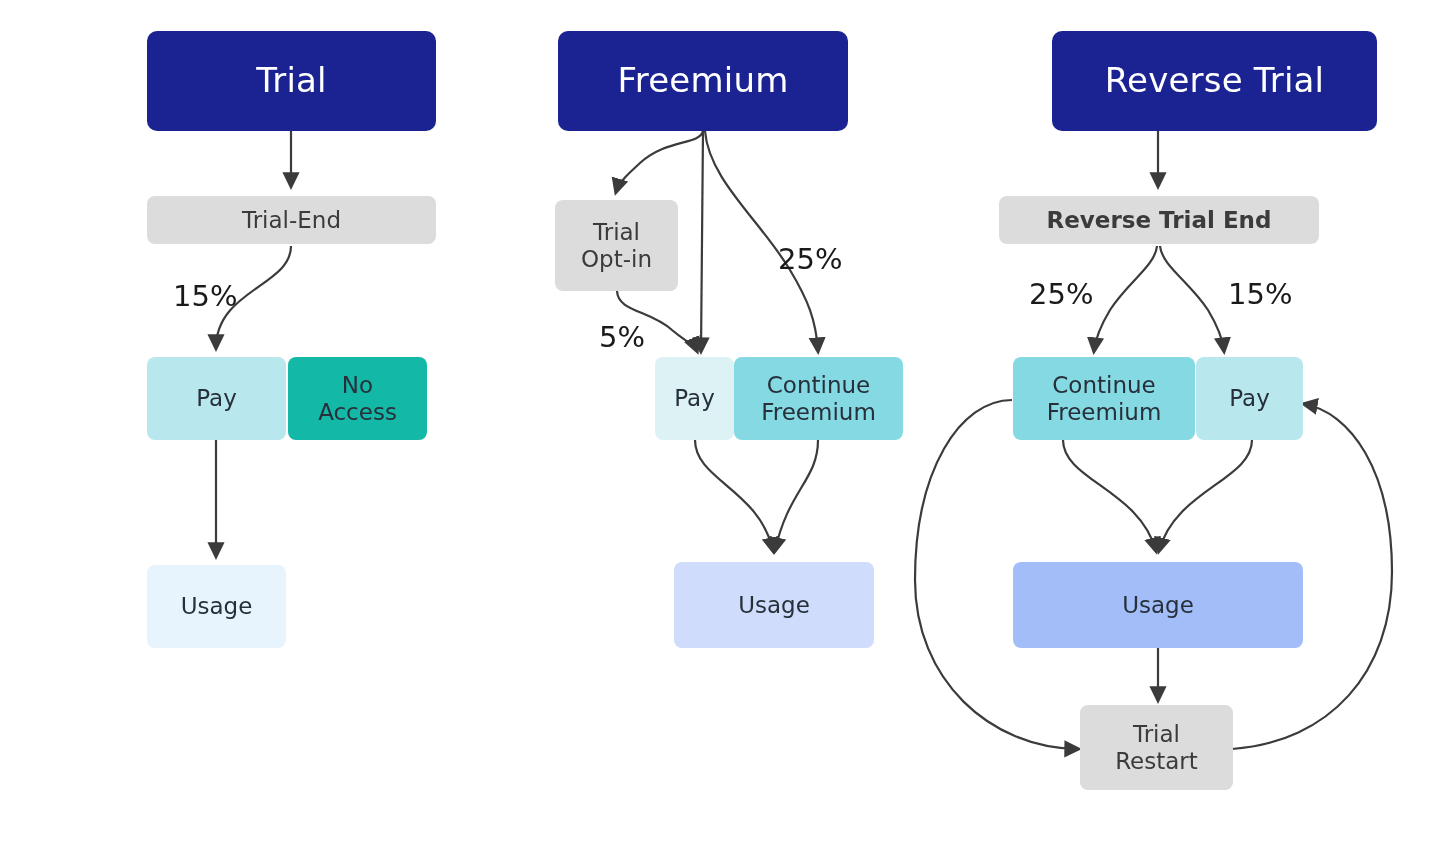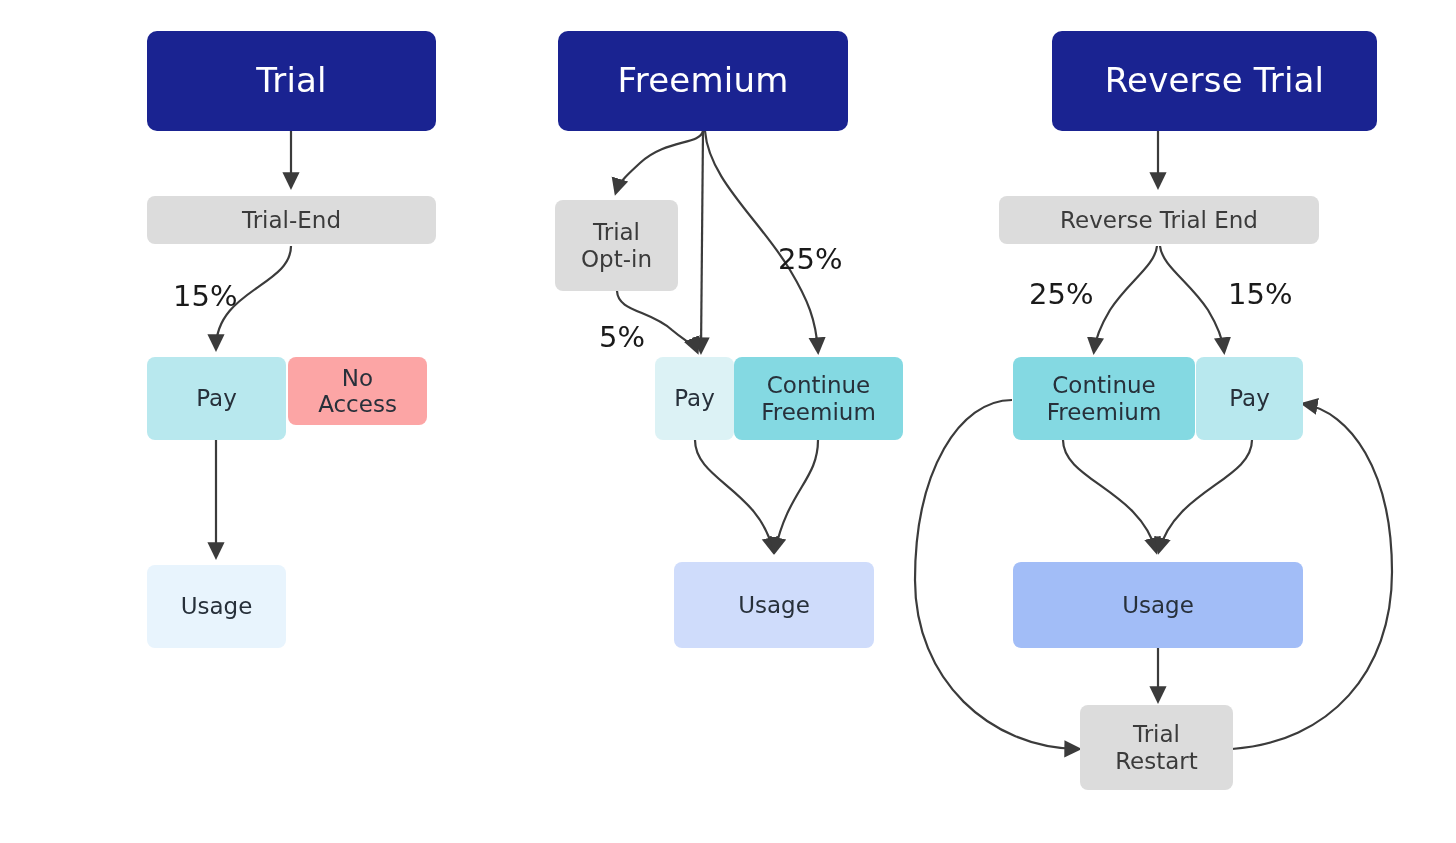--- a/index.html
+++ b/index.html
@@ -110,21 +110,21 @@
   </svg>
 
   <div class="node header" style="left:147px; top:31px; width:289px; height:100px; background:#1a2391;">Trial</div>
 
   <div class="node stage-gray" style="left:147px; top:196px; width:289px; height:48px; background:#dcdcdc;">Trial-End</div>
 
   <div class="pct" style="left:173px; top:279px;">15%</div>
 
   <div class="node leaf" style="left:147px; top:357px; width:139px; height:83px; background:#b8e8ee;">Pay</div>
 
-  <div class="node leaf" style="left:288px; top:357px; width:139px; height:68px; background:#fca5a5;text-align:center;">No
+  <div class="node leaf" style="left:288px; top:357px; width:139px; height:83px; background:#14b8a6;text-align:center;">No
 Access</div>
 
   <div class="node leaf" style="left:147px; top:565px; width:139px; height:83px; background:#e8f4fd;">Usage</div>
 
   <div class="node header" style="left:558px; top:31px; width:290px; height:100px; background:#1a2391;">Freemium</div>
 
   <div class="node stage-gray small" style="left:555px; top:200px; width:123px; height:91px; background:#dcdcdc;">Trial
 Opt-in</div>
 
   <div class="pct" style="left:778px; top:242px;">25%</div>
@@ -133,21 +133,21 @@
 
   <div class="node leaf" style="left:655px; top:357px; width:79px; height:83px; background:#dcf2f5;">Pay</div>
 
   <div class="node leaf" style="left:734px; top:357px; width:169px; height:83px; background:#84d9e2;">Continue
 Freemium</div>
 
   <div class="node leaf" style="left:674px; top:562px; width:200px; height:86px; background:#cfdcfb;">Usage</div>
 
   <div class="node header" style="left:1052px; top:31px; width:325px; height:100px; background:#1a2391;">Reverse Trial</div>
 
-  <div class="node stage-gray" style="left:999px; top:196px; width:320px; height:48px; background:#dcdcdc;">Reverse Trial End</div>
+  <div class="node stage-gray" style="left:999px; top:196px; width:320px; height:48px; background:#dcdcdc;font-weight:bold;">Reverse Trial End</div>
 
   <div class="pct" style="left:1029px; top:277px;">25%</div>
 
   <div class="pct" style="left:1228px; top:277px;">15%</div>
 
   <div class="node leaf" style="left:1013px; top:357px; width:182px; height:83px; background:#84d9e2;">Continue
 Freemium</div>
 
   <div class="node leaf" style="left:1196px; top:357px; width:107px; height:83px; background:#b8e8ee;">Pay</div>
 

